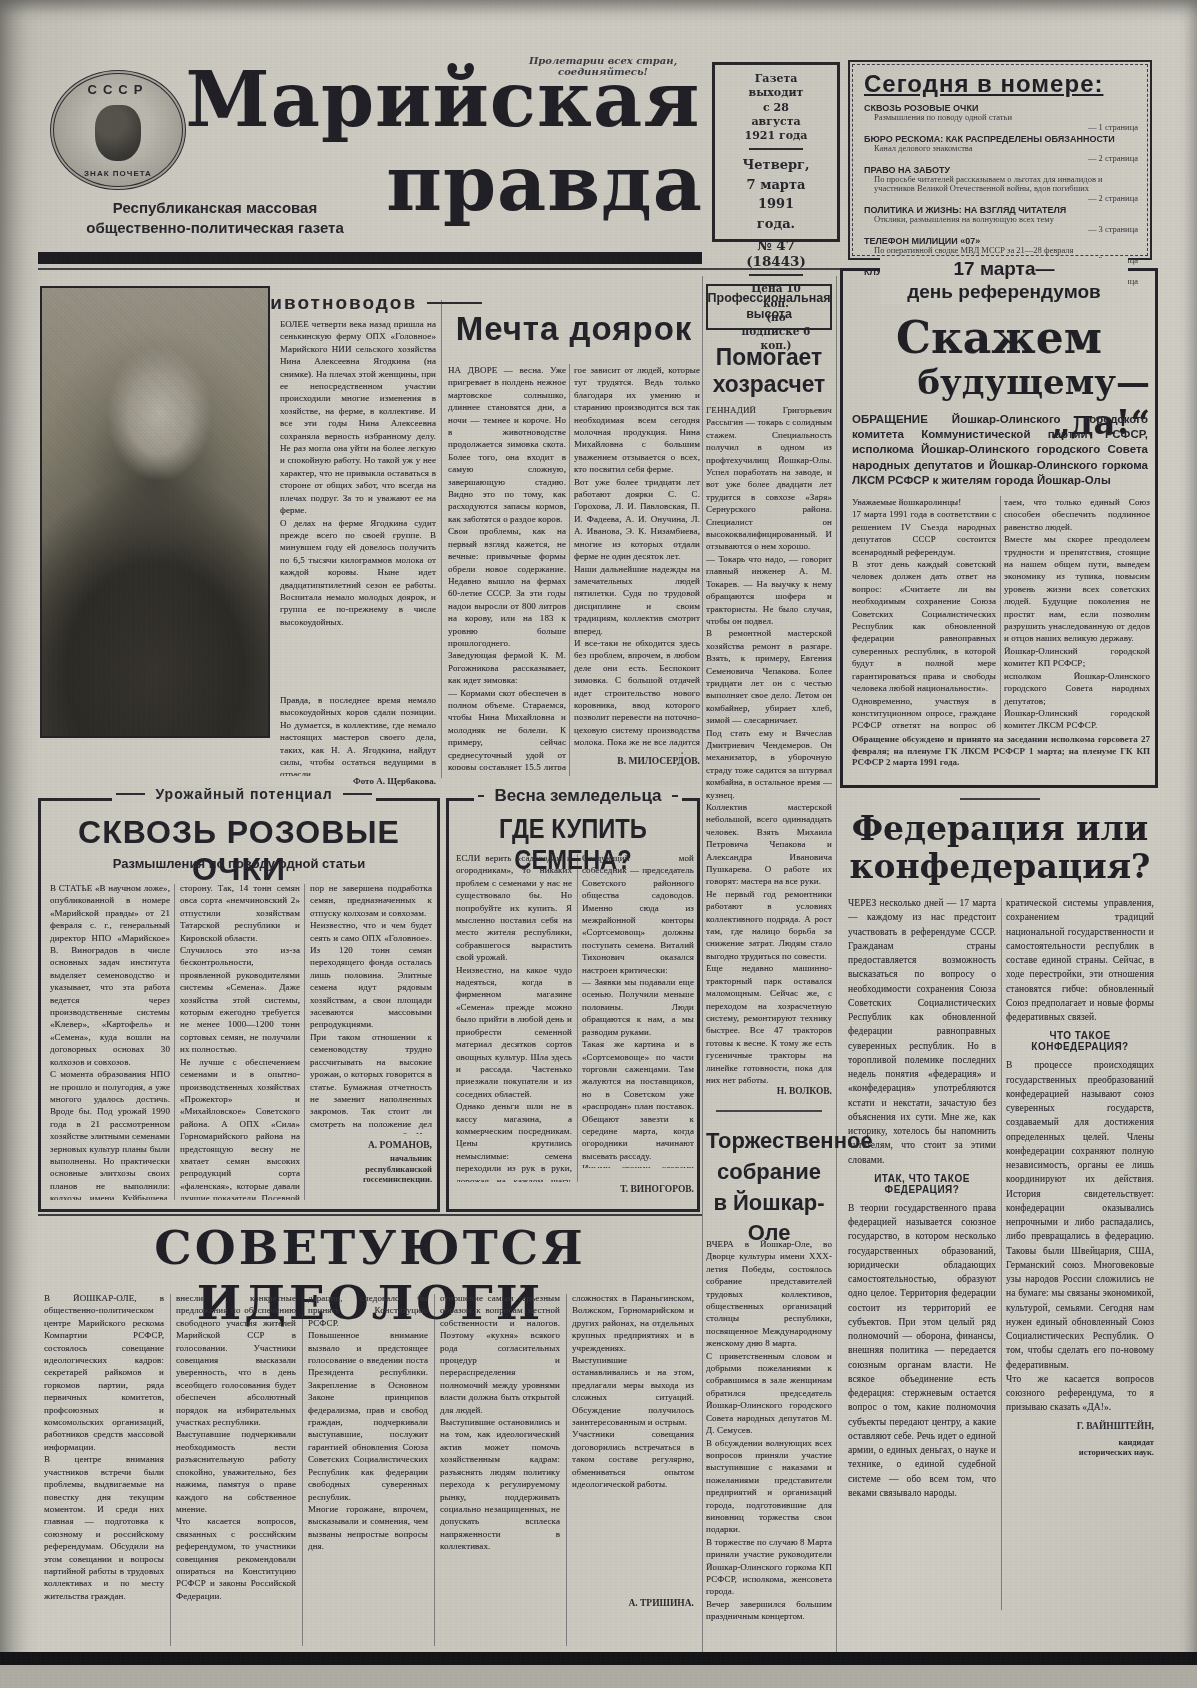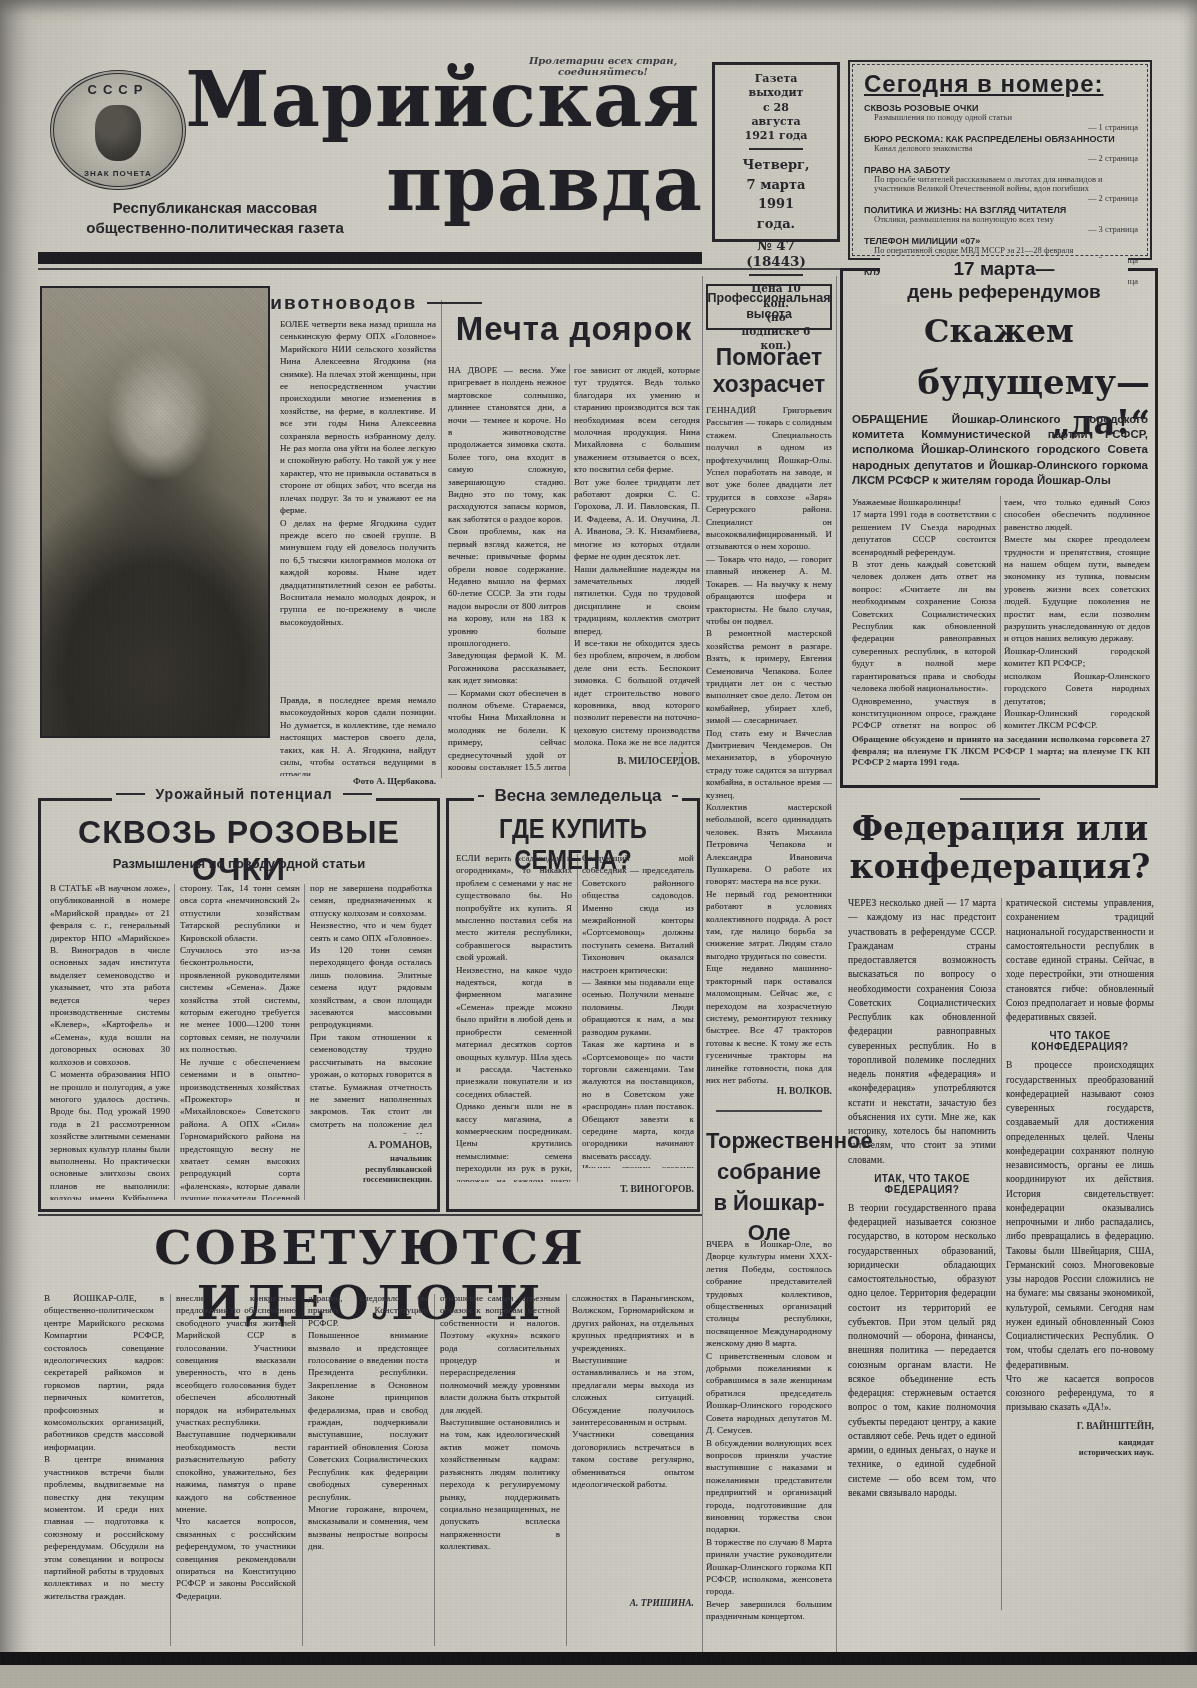--- a/index.html
+++ b/index.html
@@ -85,36 +85,36 @@
   #sdc1{left:456px;top:852px;width:116px;height:330px;}
   #sdc2{left:582px;top:852px;width:112px;height:316px;}
   #sd-by{left:582px;top:1184px;width:112px;}
   
   #ideo-title{left:38px;top:1220px;width:664px;font-size:47px;text-align:center;letter-spacing:3px;}
   #idc1{left:44px;top:1292px;width:120px;height:354px;}
   #idc2{left:176px;top:1292px;width:120px;height:354px;}
   #idc3{left:308px;top:1292px;width:120px;height:354px;}
   #idc4{left:440px;top:1292px;width:120px;height:354px;}
   #idc5{left:572px;top:1292px;width:122px;height:300px;}
-  #id-by{left:572px;top:1598px;width:122px;font-style:italic;}
+  #id-by{left:572px;top:1598px;width:122px;}
   
   #probox{left:706px;top:284px;width:126px;height:46px;border:2.5px solid #26262b;box-sizing:border-box;
     display:flex;align-items:center;justify-content:center;text-align:center;
     font:bold 12.5px/1.25 "Liberation Sans",sans-serif;color:#26262c;}
   #hoz-title{left:706px;top:344px;width:126px;font-size:24px;line-height:1.12;text-align:center;transform:scaleX(.95);}
   #hoz-body{left:706px;top:404px;width:126px;height:680px;}
   #hoz-by{left:706px;top:1086px;width:126px;}
   #midrule{left:716px;top:1110px;width:106px;height:2px;background:rgba(35,35,42,.8);}
   #cer-title{left:706px;top:1126px;width:126px;font-size:22px;line-height:1.4;text-align:center;}
   #cer-body{left:706px;top:1238px;width:126px;height:414px;}
   
   #refbox{left:840px;top:268px;width:318px;height:520px;border:3.5px solid #222228;box-sizing:border-box;}
   #ref-kicker{left:880px;top:258px;width:240px;background:#cdcac1;text-align:center;
     font:bold 19px/1.2 "Liberation Sans",sans-serif;color:#1f1f25;padding:0 4px;}
-  #ref-t1{left:848px;top:312px;width:302px;font-size:32px;text-align:center;}
+  #ref-t1{left:848px;top:312px;width:302px;font-size:44px;text-align:center;}
   #ref-t2{left:848px;top:362px;width:302px;font-size:34px;text-align:right;letter-spacing:0;}
   #ref-intro{left:852px;top:412px;width:296px;font:bold 11.5px/1.32 "Liberation Sans",sans-serif;
     text-align:justify;color:#26262c;height:78px;overflow:hidden;}
   #rfc1{left:852px;top:496px;width:144px;height:234px;}
   #rfc2{left:1004px;top:496px;width:146px;height:234px;}
   #ref-footer{left:852px;top:734px;width:298px;font:bold 9px/1.3 "Liberation Serif",serif;
     text-align:justify;height:46px;overflow:hidden;color:#2e2e35;}
   #fedrule{left:960px;top:798px;width:80px;height:2px;background:rgba(35,35,42,.85);}
   
   #fed-title{left:843px;top:810px;width:314px;font-size:33px;line-height:1.15;text-align:center;}

